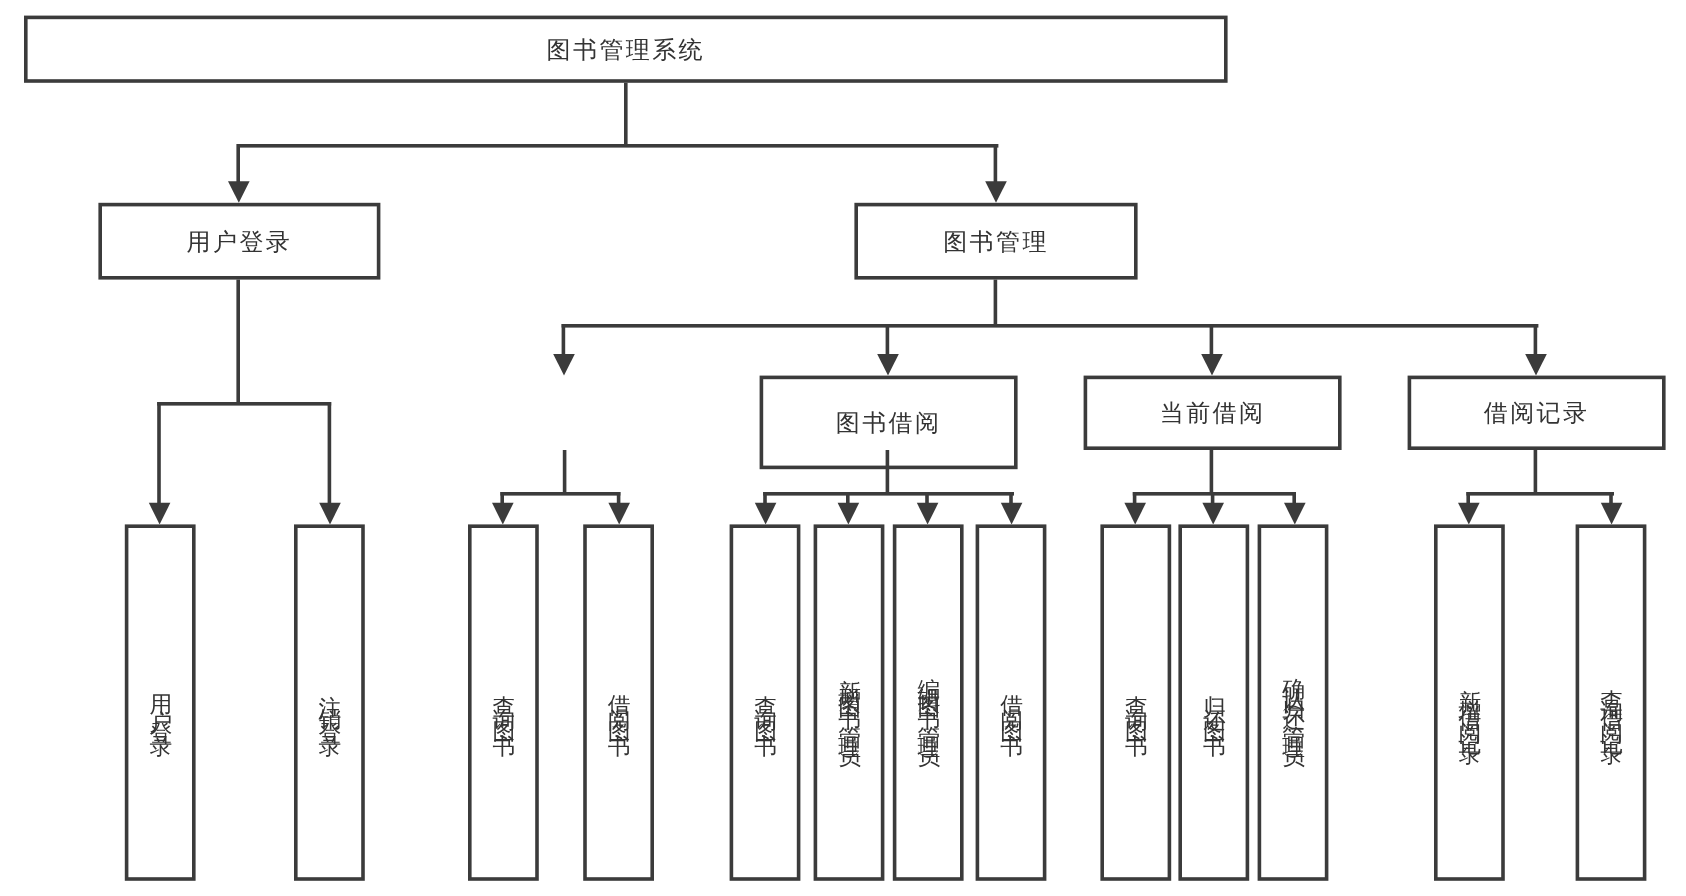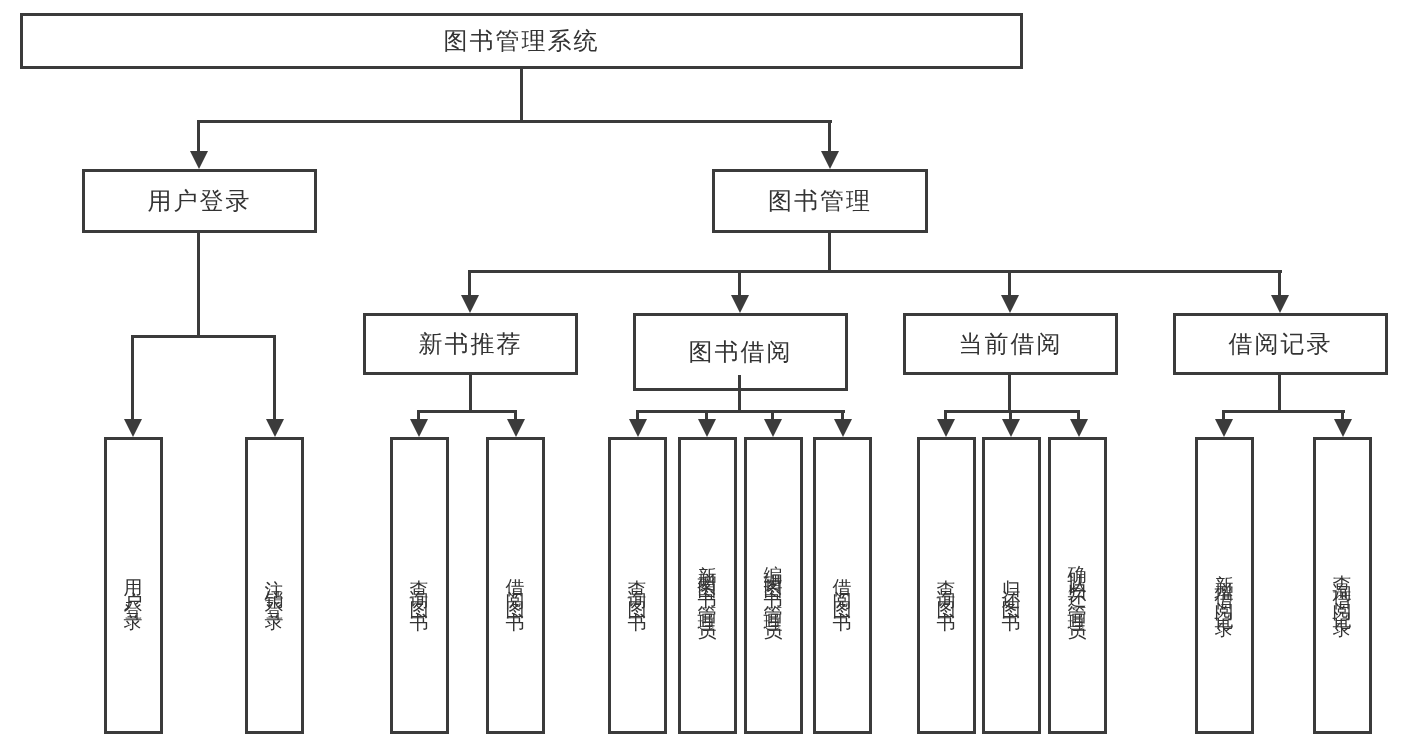--- a/index.html
+++ b/index.html
@@ -1,20 +1,20 @@
 <!DOCTYPE html>
 <html><head>
 <meta charset="utf-8">
 <style>
   html,body{margin:0;padding:0;background:#fff;}
   #canvas{position:relative;width:1405px;height:747px;background:#ffffff;overflow:hidden;
           font-family:"Liberation Sans","DejaVu Sans",sans-serif;color:#333;}
   .box{position:absolute;background:#fff;border:3px solid #3b3b3b;box-sizing:border-box;
        display:flex;align-items:center;justify-content:center;color:#333;}
-  .hbox{font-size:24px;letter-spacing:2px;white-space:nowrap;}
+  .hbox{font-size:20px;letter-spacing:2px;white-space:nowrap;}
   .leaf{z-index:1;}
   .vtext{writing-mode:vertical-rl;font-size:19px;line-height:1;letter-spacing:11px;
          display:block;}
   .vline{position:absolute;width:3px;background:#3b3b3b;}
   .hline{position:absolute;height:3px;background:#3b3b3b;}
   .tri{position:absolute;width:0;height:0;border-left:9px solid transparent;
        border-right:9px solid transparent;border-top:18px solid #3b3b3b;}
   .watermark{position:absolute;right:4px;bottom:2px;font-size:21px;color:rgba(165,158,158,0.95);
              z-index:5;letter-spacing:0.5px;white-space:nowrap;}
 </style>
@@ -30,21 +30,21 @@
   <div class="vline" style="left:520px;top:69px;height:53px"></div>
   <div class="hline" style="left:198px;top:120px;width:634px"></div>
   <div class="vline" style="left:197px;top:120px;height:32px"></div>
   <div class="tri" style="left:190px;top:151px"></div>
   <div class="vline" style="left:828px;top:120px;height:32px"></div>
   <div class="tri" style="left:821px;top:151px"></div>
 
   <div class="box hbox" style="left:82px;top:169px;width:235px;height:64px">
     <span>用户登录</span>
   </div>
-  <div class="box hbox" style="left:712px;top:169px;width:216px;height:64px">
+  <div class="box hbox" style="left:712px;top:169px;width:236px;height:64px">
     <span>图书管理</span>
   </div>
 
   <div class="vline" style="left:197px;top:233px;height:103px"></div>
   <div class="hline" style="left:131px;top:335px;width:145px"></div>
   <div class="vline" style="left:131px;top:335px;height:85px"></div>
   <div class="tri" style="left:124px;top:419px"></div>
   <div class="vline" style="left:273px;top:335px;height:85px"></div>
   <div class="tri" style="left:266px;top:419px"></div>
 
@@ -52,23 +52,20 @@
   <div class="hline" style="left:468px;top:270px;width:814px"></div>
   <div class="vline" style="left:468px;top:270px;height:26px"></div>
   <div class="tri" style="left:461px;top:295px"></div>
   <div class="vline" style="left:738px;top:270px;height:26px"></div>
   <div class="tri" style="left:731px;top:295px"></div>
   <div class="vline" style="left:1008px;top:270px;height:26px"></div>
   <div class="tri" style="left:1001px;top:295px"></div>
   <div class="vline" style="left:1278px;top:270px;height:26px"></div>
   <div class="tri" style="left:1271px;top:295px"></div>
 
-  <div class="box hbox" style="left:363px;top:313px;width:215px;height:62px">
-    <span>新书推荐</span>
-  </div>
   <div class="box hbox" style="left:633px;top:313px;width:215px;height:78px">
     <span>图书借阅</span>
   </div>
   <div class="box hbox" style="left:1173px;top:313px;width:215px;height:62px">
     <span>借阅记录</span>
   </div>
   <div class="box hbox" style="left:903px;top:313px;width:215px;height:62px">
     <span>当前借阅</span>
   </div>
 

